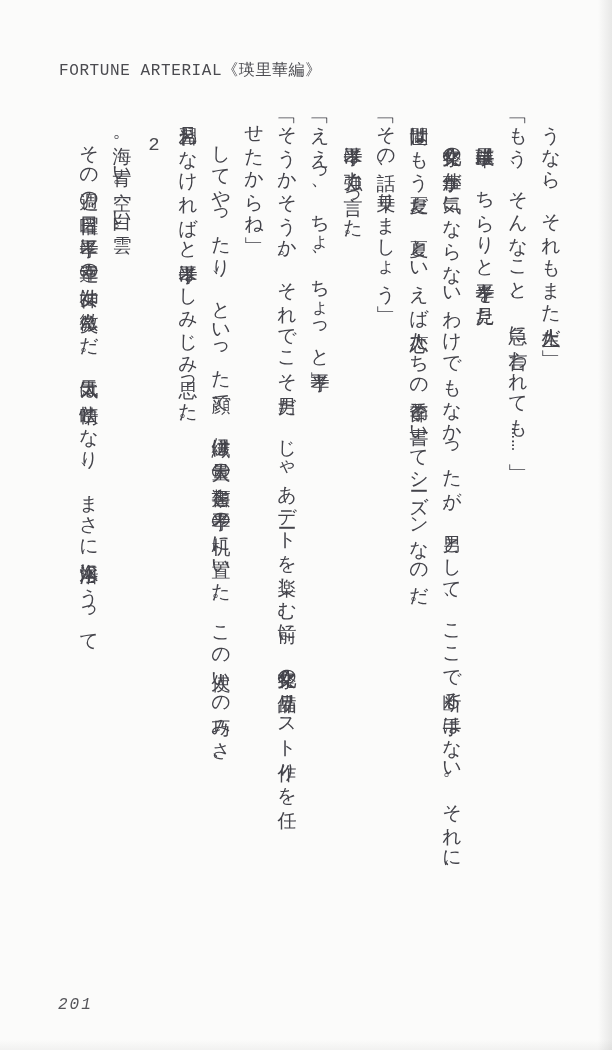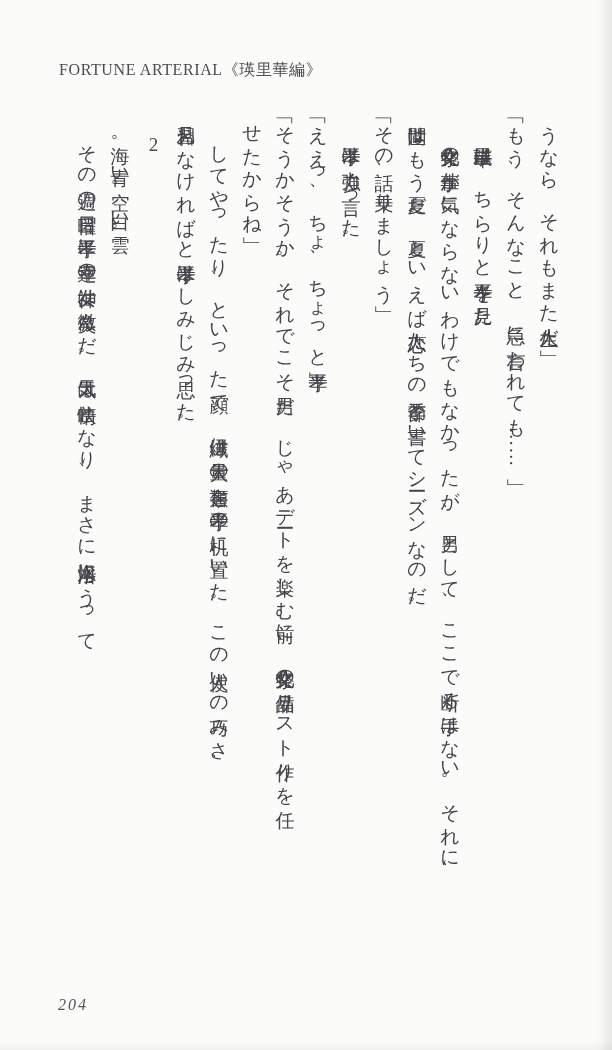--- a/index.html
+++ b/index.html
@@ -6,21 +6,21 @@
     margin: 0;
     padding: 0;
     background: #e8e8e8;
   }
   .page {
     position: relative;
     width: 612px;
     height: 1050px;
     background: #fbfbfa;
     overflow: hidden;
-    font-family: Liberation Serif, serif;
+    font-family: Liberation Mono, monospace;
   }
   .header {
     position: absolute;
     left: 59px;
     top: 60px;
     font-size: 16px;
     letter-spacing: 0.6px;
     color: #4b4b50;
     white-space: nowrap;
   }
@@ -97,18 +97,18 @@
     <p class="vline">「ええっ、ちょ、ちょっと孝平」</p>
     <p class="vline">「そうかそうか。それでこそ男だ。じゃあデートを楽しむ前に、文化祭の備品リスト作りを任</p>
     <p class="vline">せたからね」</p>
     <p class="vline indent">してやったり、といった顔で、伊織は大量の書類を孝平の机に置いた。この人使いの巧みさ、</p>
     <p class="vline">見習わなければと孝平はしみじみ思った。</p>
     <p class="vline section-num">2</p>
     <p class="vline indent">海。青い空。白い雲。</p>
     <p class="vline indent">その週の日曜日、孝平に幸運の女神は微笑んだ。天気は快晴となり、まさに海水浴にうって</p>
   </div>
 
-  <div class="page-number">204</div>
+  <div class="page-number">201</div>
 
   <div class="edge-right"></div>
   <div class="edge-bottom"></div>
 
 </div>
 
 </body></html>

